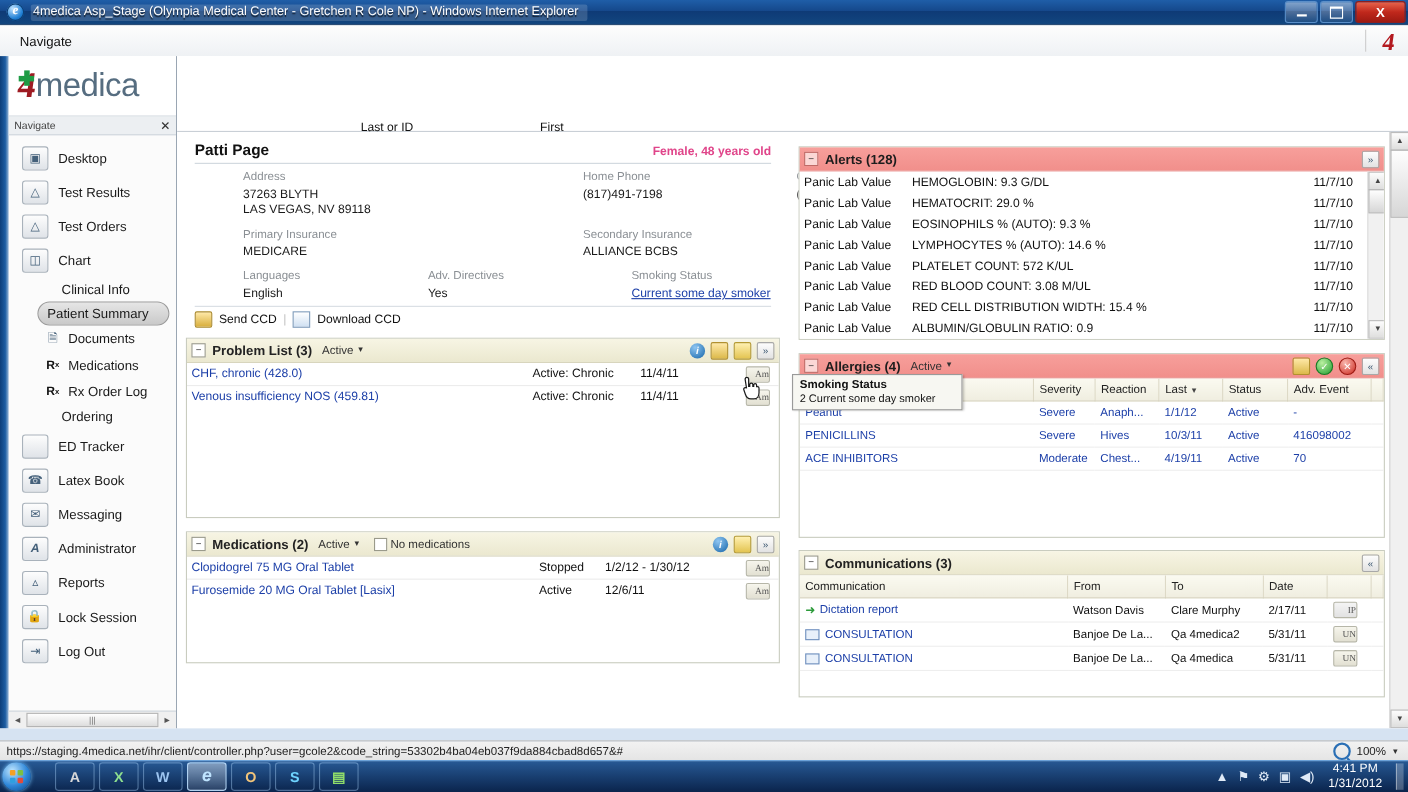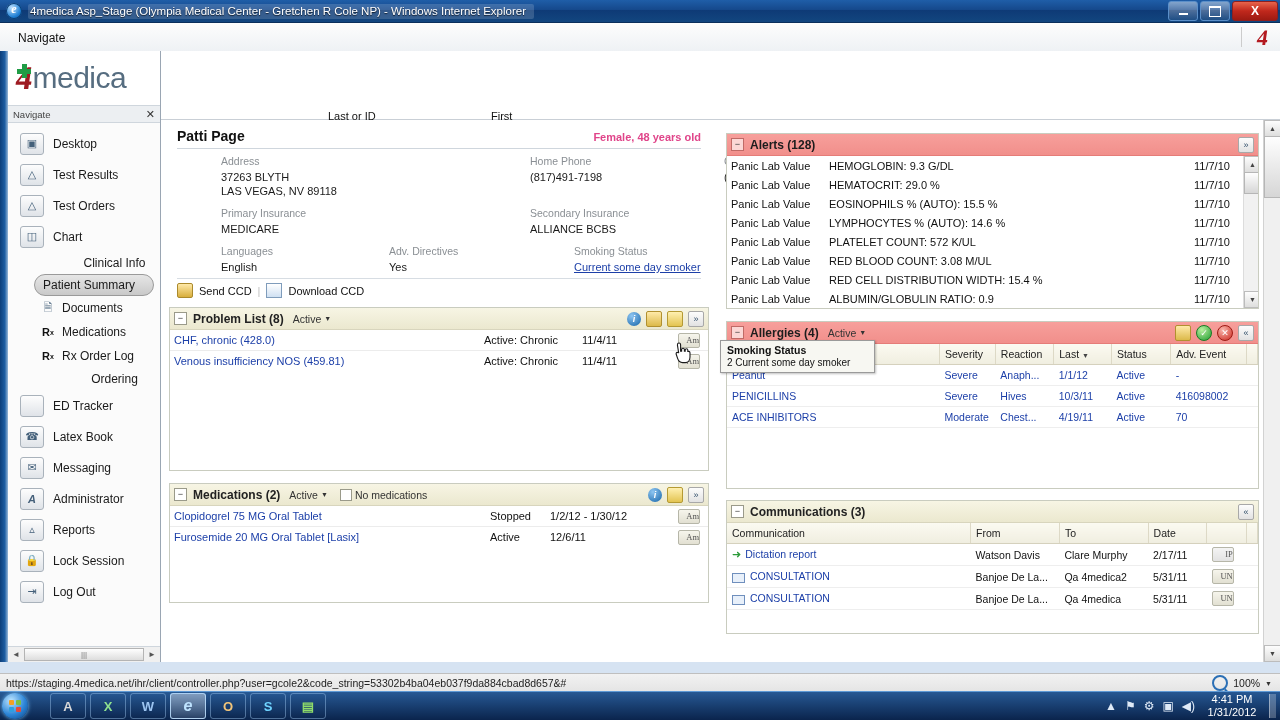--- a/index.html
+++ b/index.html
@@ -120,21 +120,21 @@
     display:flex;align-items:center;justify-content:center;
     font-size:11px;color:#44607a;
   }
   .navitem.sub{padding-left:32px;height:24px;font-size:12px;}
   .navitem.sub .ni-ico{background:none;border:none;width:16px;margin-right:6px;}
   .navitem.selected{
     background:linear-gradient(180deg,#e6e6e6,#c9c9c9);
     border:1px solid #9a9a9a;border-radius:11px;
     margin:0 6px 0 26px;padding-left:8px;height:20px;
   }
-  .navitem.plain{padding-left:61px;height:22px;justify-content:center;}
+  .navitem.plain{padding-left:48px;height:22px;}
   #navscroll{
     height:15px;border-top:1px solid #cfd6dd;background:#f0f0f0;
     display:flex;align-items:center;justify-content:space-between;padding:0 2px;
   }
   #navscroll .arw{font-size:8px;color:#555;width:12px;text-align:center;}
   #navscroll .bar{flex:1 1 auto;height:11px;margin:0 2px;background:linear-gradient(180deg,#fefefe,#dddddd);border:1px solid #b4b4b4;
     display:flex;align-items:center;justify-content:center;font-size:8px;color:#777;}
 
   
   #main{flex:1 1 auto;position:relative;background:#fff;overflow:hidden;}
@@ -542,21 +542,21 @@
               <span>Send CCD</span>
               <span class="sep">|</span>
               <span class="ic ic-dl"></span>
               <span>Download CCD</span>
             </div>
           </div>
 
           <div class="panel" style="margin-top:9px;">
             <div class="panel-hd">
               <span class="tog">−</span>
-              <span class="ptitle">Problem List (8)</span>
+              <span class="ptitle">Problem List (3)</span>
               <span class="pfilter">
                 <span>Active</span>
                 <span class="caret">▼</span>
               </span>
               <span class="spacer"></span>
               <span class="hd-icons">
                 <span class="hdico info">i</span>
                 <span class="hdico folder"></span>
                 <span class="hdico note"></span>
                 <span class="hdico chev">»</span>
@@ -629,21 +629,21 @@
                 <span class="v">HEMOGLOBIN: 9.3 G/DL</span>
                 <span class="d">11/7/10</span>
               </div>
               <div class="arow">
                 <span class="t">Panic Lab Value</span>
                 <span class="v">HEMATOCRIT: 29.0 %</span>
                 <span class="d">11/7/10</span>
               </div>
               <div class="arow">
                 <span class="t">Panic Lab Value</span>
-                <span class="v">EOSINOPHILS % (AUTO): 15.5 %</span>
+                <span class="v">EOSINOPHILS % (AUTO): 9.3 %</span>
                 <span class="d">11/7/10</span>
               </div>
               <div class="arow">
                 <span class="t">Panic Lab Value</span>
                 <span class="v">LYMPHOCYTES % (AUTO): 14.6 %</span>
                 <span class="d">11/7/10</span>
               </div>
               <div class="arow">
                 <span class="t">Panic Lab Value</span>
                 <span class="v">PLATELET COUNT: 572 K/UL</span>

